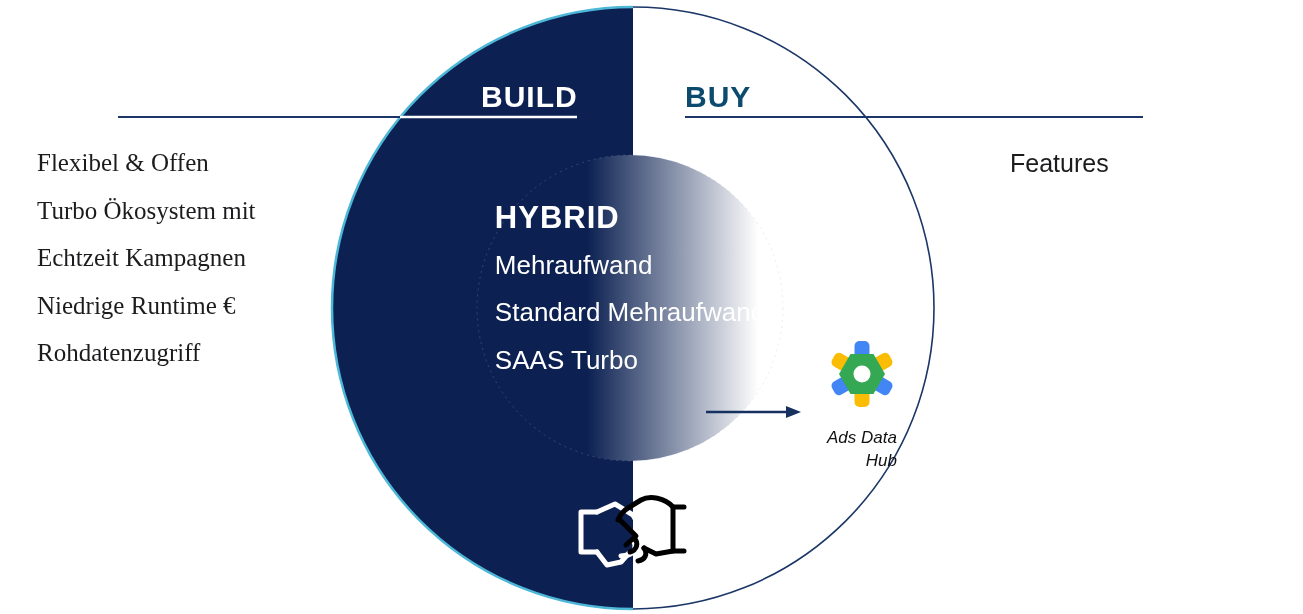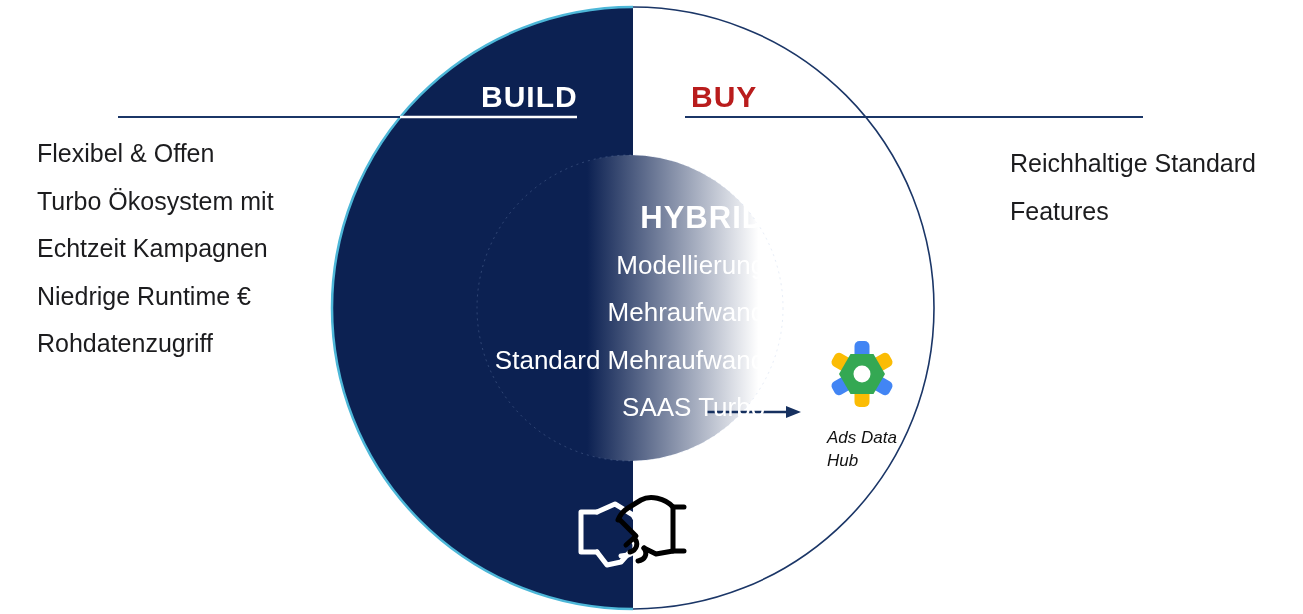--- a/index.html
+++ b/index.html
@@ -6,35 +6,35 @@
   body{
     width:1303px;height:614px;position:relative;overflow:hidden;
     background:#ffffff;
     font-family:"Liberation Sans", sans-serif;
   }
   .abs{position:absolute;}
   #diagram-svg{position:absolute;left:0;top:0;}
   .benefit-list{
     font-size:25px;color:#1c1c1e;line-height:47.5px;white-space:nowrap;
   }
-  #build-benefits{left:37px;top:130px;}
+  #build-benefits{left:37px;top:139px;font-family:Liberation Serif, serif;}
   #buy-benefits{left:1010px;top:140px;}
   .half-label{
     font-size:30px;font-weight:bold;letter-spacing:1px;line-height:30px;white-space:nowrap;
   }
   #build-label{left:481px;top:82px;color:#ffffff;}
-  #buy-label{left:685px;top:82px;color:#b91c1c;margin-left:6px;}
+  #buy-label{left:685px;top:82px;color:#0c4a6e;}
   #hybrid-block{
     left:630px;top:194px;transform:translateX(-50%);
-    text-align:right;color:#ffffff;font-size:26px;line-height:47.5px;white-space:nowrap;
+    text-align:left;color:#ffffff;font-size:26px;line-height:47.5px;white-space:nowrap;
   }
   .hybrid-title{font-size:31px;font-weight:bold;letter-spacing:1px;}
   #adh-label{
     left:862px;top:426px;transform:translateX(-50%);
-    text-align:left;font-style:italic;font-weight:500;
+    text-align:right;font-style:italic;font-weight:500;
     font-size:17px;line-height:23px;color:#111111;white-space:nowrap;
   }
 </style>
 </head>
 <body>
 
 <div>
 
   <svg id="diagram-svg" width="1303" height="614" viewBox="0 0 1303 614">
     <defs>
@@ -99,27 +99,25 @@
 
   <div class="abs benefit-list" id="build-benefits">
     <div>Flexibel &amp; Offen</div>
     <div>Turbo Ökosystem mit</div>
     <div>Echtzeit Kampagnen</div>
     <div>Niedrige Runtime €</div>
     <div>Rohdatenzugriff</div>
   </div>
 
   <div class="abs benefit-list" id="buy-benefits">
-    <div>Reichhaltige Standard</div>
     <div>Features</div>
   </div>
 
   <div class="abs" id="hybrid-block">
     <div class="hybrid-title">HYBRID</div>
-    <div>Modellierung</div>
     <div>Mehraufwand</div>
     <div>Standard Mehraufwand</div>
     <div>SAAS Turbo</div>
   </div>
 
   <div class="abs" id="adh-label">
     <div>Ads Data</div>
     <div>Hub</div>
   </div>
 

